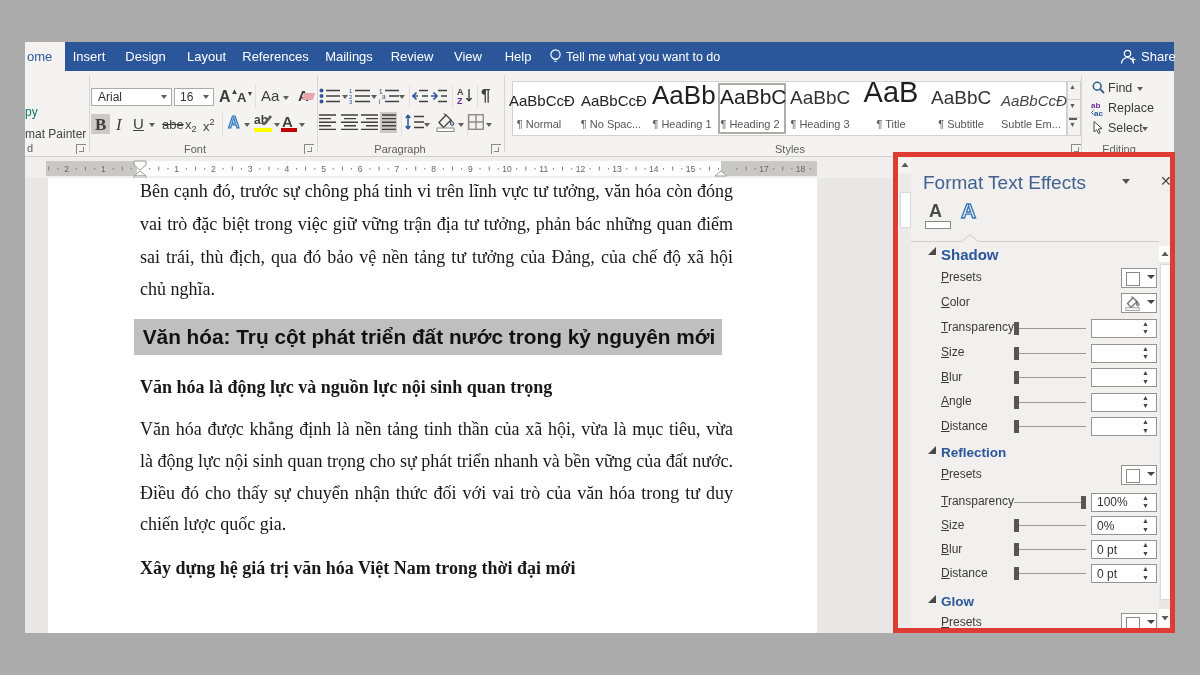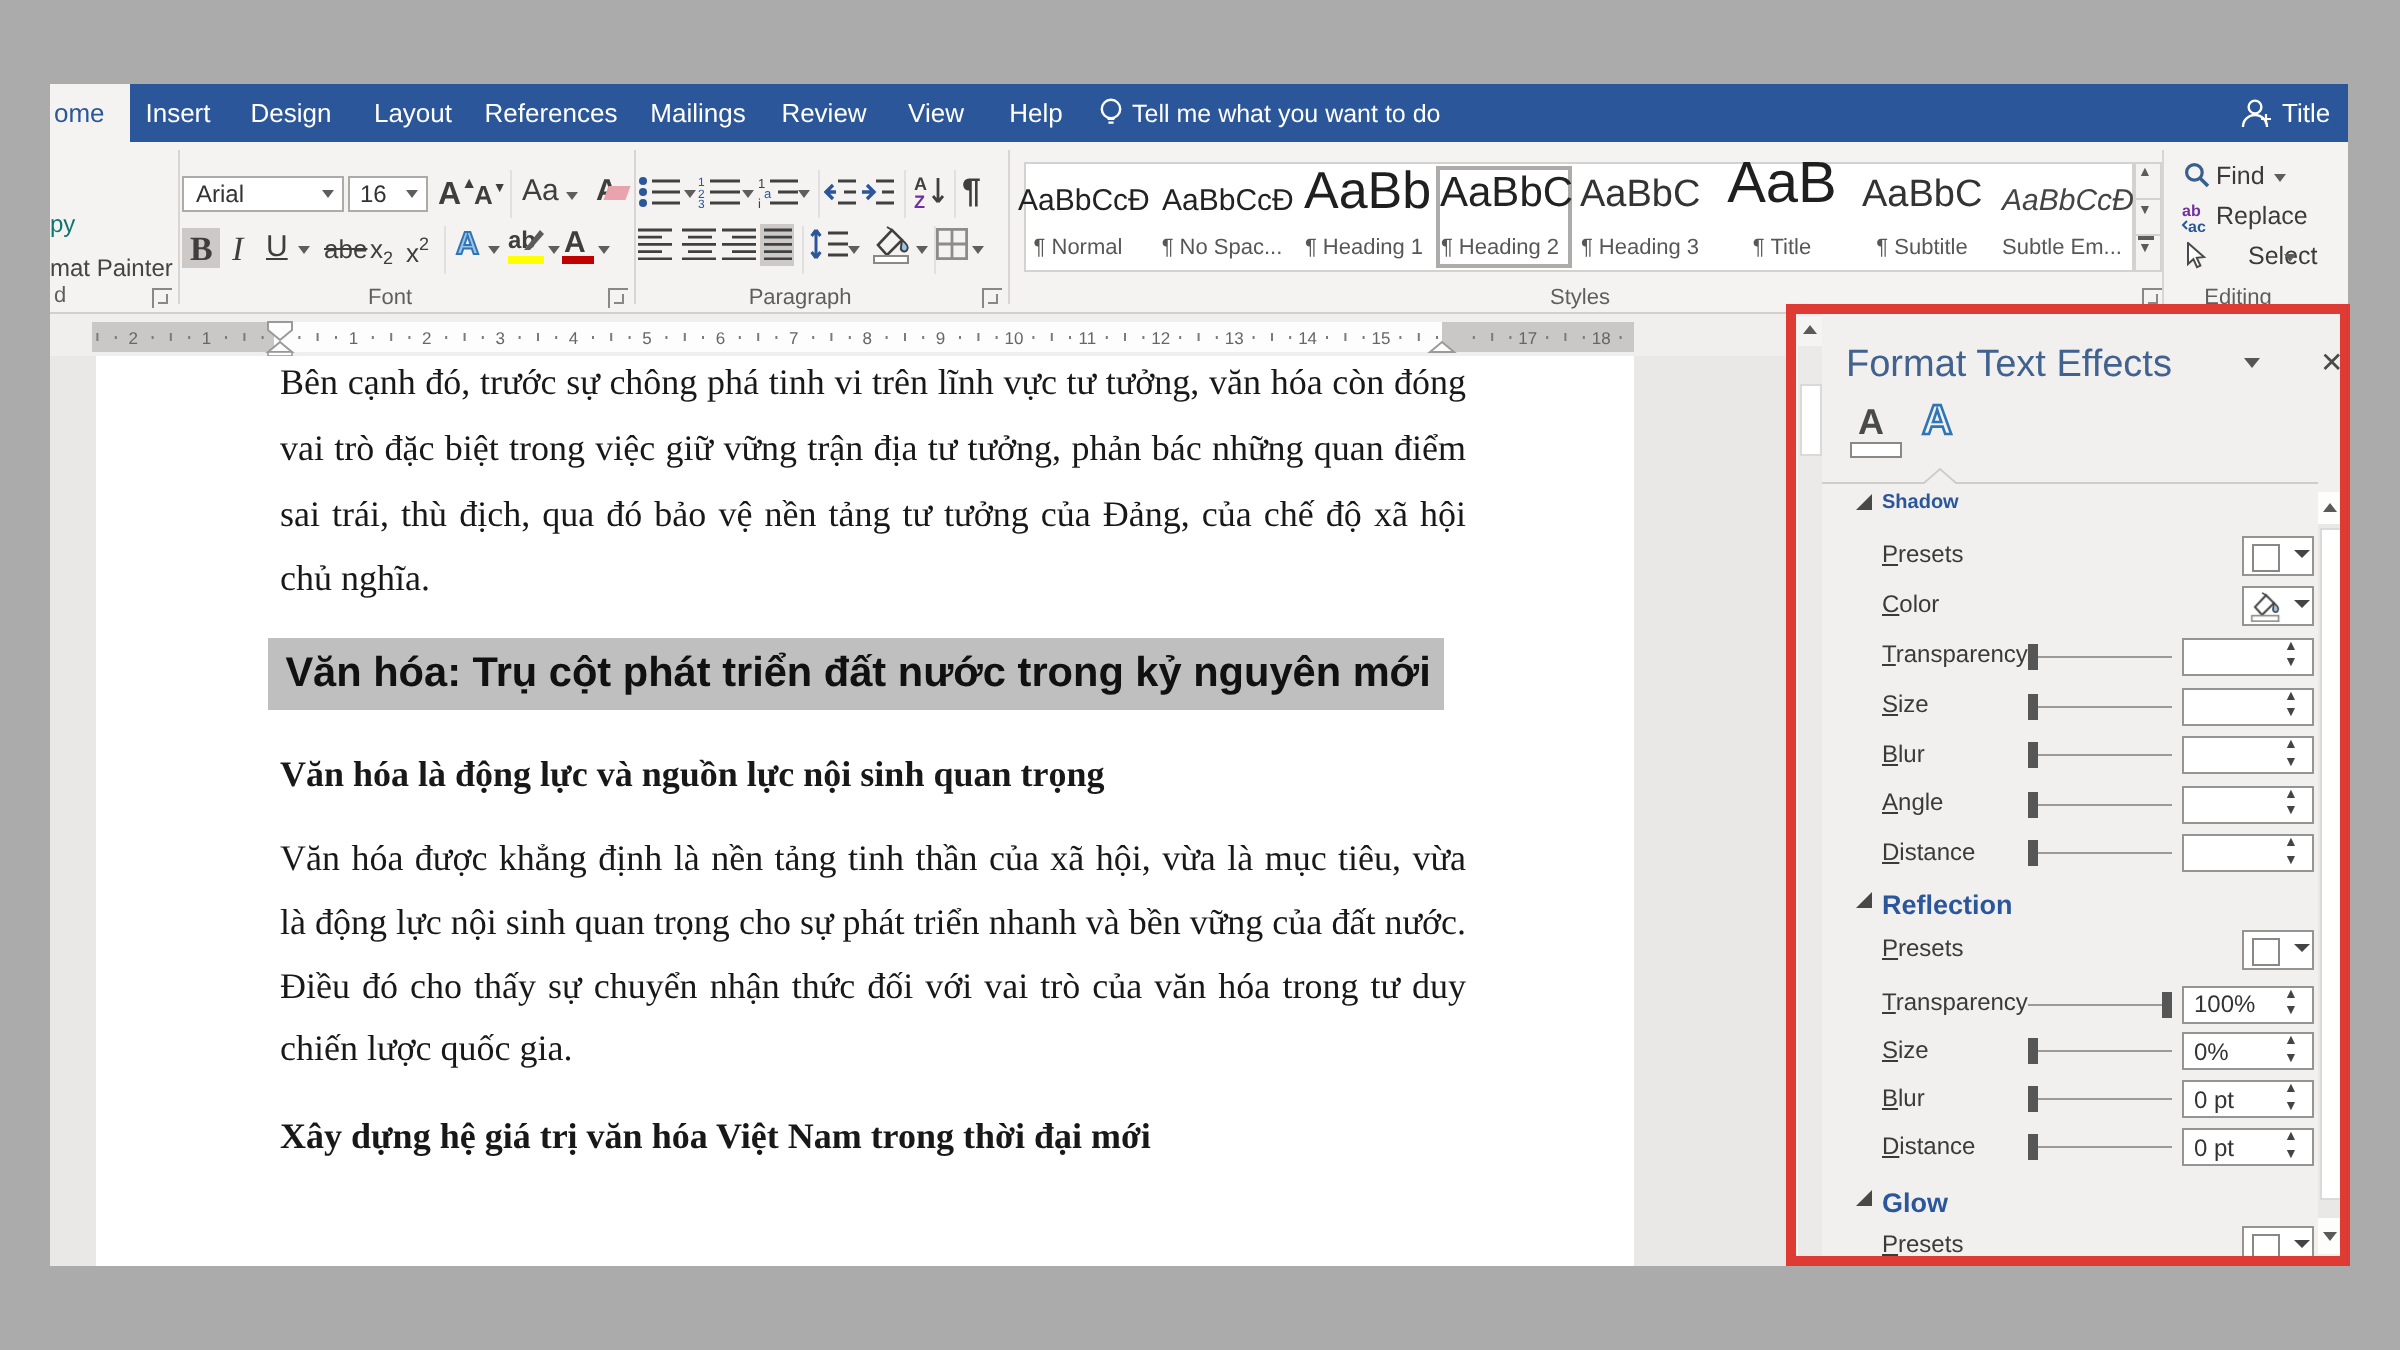--- a/index.html
+++ b/index.html
@@ -57,21 +57,21 @@
   <svg class="abs" style="left:524px;top:7px;" width="13" height="15" viewBox="0 0 13 15">
       <circle cx="6.5" cy="5.5" r="4.6" fill="none" stroke="#fff" stroke-width="1.2"></circle>
       <path d="M4.8 10.5h3.4M5.2 12.3h2.6" stroke="#fff" stroke-width="1.1" fill="none"></path>
     </svg>
   <div class="tab" style="left:541px;font-size:12.5px;">Tell me what you want to do</div>
   <svg class="abs" style="left:1095px;top:6px;" width="17" height="17" viewBox="0 0 17 17">
       <circle cx="7.5" cy="5.5" r="3.2" fill="none" stroke="#fff" stroke-width="1.2"></circle>
       <path d="M1.5 15.5c0-3.4 2.7-6 6-6s6 2.6 6 6" fill="none" stroke="#fff" stroke-width="1.2"></path>
       <path d="M10.5 11.5h5M13 9v5" stroke="#fff" stroke-width="1.1"></path>
     </svg>
-  <div class="tab" style="left:1116px;">Title</div>
+  <div class="tab" style="left:1116px;">Share</div>
 </div>
 <div id="ribbon">
 
   <div class="abs" style="left:0px;top:34px;font-size:12px;color:#0f766e;">py</div>
   <div class="abs" style="left:0px;top:56px;font-size:12px;color:#444;">mat Painter</div>
   <div class="abs" style="left:2px;top:71px;font-size:11px;color:#605e5c;">d</div>
   <div class="launcher" style="left:51px;top:73px;"></div>
   <div class="gsep" style="left:64px;top:4px;height:77px;"></div>
 
   <div class="combo" style="left:66px;top:17px;width:81px;height:18px;line-height:16px;padding-left:6px;">Arial</div>
@@ -222,21 +222,21 @@
   <div class="dda" style="left:1112px;top:16px;"></div>
   <svg class="abs" style="left:1065px;top:30px;" width="16" height="15" viewBox="0 0 16 15">
       <text x="1" y="7" font-size="8" font-weight="bold" fill="#7030a0">ab</text>
       <text x="4" y="15" font-size="8" font-weight="bold" fill="#2b579a">ac</text>
       <path d="M3.5 9.5l-2 2 2 2" stroke="#2b579a" stroke-width="1" fill="none"></path>
     </svg>
   <div class="abs etext" style="left:1083px;top:30px;">Replace</div>
   <svg class="abs" style="left:1068px;top:50px;" width="11" height="14" viewBox="0 0 11 14">
       <path d="M1 0.5v10.5l2.7-2.4 1.8 4 1.7-0.8-1.8-3.9 3.6-0.4z" fill="#fff" stroke="#4a4a4a" stroke-width="1"></path>
     </svg>
-  <div class="abs etext" style="left:1083px;top:50px;margin-left:16px;">Select</div>
+  <div class="abs etext" style="left:1083px;top:50px;">Select</div>
   <div class="dda" style="left:1117px;top:56px;"></div>
   <div class="glabel" style="left:1054px;width:80px;">Editing</div>
 </div>
 <div id="rulerrow">
     <svg width="868" height="21" style="position:absolute;left:0;top:0;">
       <rect x="21" y="4" width="771" height="15" fill="#fdfdfd"></rect>
       <rect x="21" y="4" width="91" height="15" fill="#c9c8c6"></rect>
       <rect x="696" y="4" width="96" height="15" fill="#c9c8c6"></rect>
       <rect x="23.2" y="9.5" width="1" height="4" fill="#7b7b7b"></rect>
       <rect x="32.4" y="11" width="1" height="1.5" fill="#7b7b7b"></rect>
@@ -354,21 +354,21 @@
     <div class="abs" style="left:249px;top:16px;font-size:14px;color:#4a4a4a;">✕</div>
     <div class="abs" style="left:18px;top:44px;font-size:18px;font-weight:bold;color:#4a4a4a;">A</div>
     <div class="abs" style="left:14px;top:64px;width:24px;height:6px;background:#fff;border:1px solid #8a8886;"></div>
     <div class="abs" style="left:50px;top:42px;font-size:21px;font-weight:bold;color:transparent;-webkit-text-stroke:1.3px #2e75b5;">A</div>
     <svg class="abs" style="left:0;top:76px;" width="248" height="10">
       <path d="M0 8.5H51l8-7 8 7H248" fill="none" stroke="#cfcdca" stroke-width="1"></path>
     </svg>
     <svg class="abs" style="left:17px;top:90px;" width="8" height="8" viewBox="0 0 8 8">
       <polygon points="8,0 8,8 0,8" fill="#4a4846"></polygon>
     </svg>
-    <div class="abs" style="left:30px;top:89px;font-size:10px;font-weight:bold;color:#2b579a;">Shadow</div>
+    <div class="abs" style="left:30px;top:89px;font-size:15px;font-weight:bold;color:#2b579a;">Shadow</div>
     <div class="abs plabel" style="left:30px;top:113px;"><u>P</u>resets</div>
     <div class="abs ddbtn" style="top:111px;">
       <div style="position:absolute;left:4px;top:3px;width:12px;height:12px;background:#fff;border:1px solid #8a8886;"></div>
       <span style="position:absolute;left:25px;top:6px;width:0;height:0;border-left:4px solid transparent;border-right:4px solid transparent;border-top:4.5px solid #444;"></span>
     </div>
     <div class="abs plabel" style="left:30px;top:138px;"><u>C</u>olor</div>
     <div class="abs ddbtn" style="top:136px;">
       <svg style="position:absolute;left:3px;top:2px;" width="16" height="15" viewBox="0 0 20 19">
         <path d="M3 9.5L10 2l5 5-7.5 7.5z" fill="none" stroke="#404040" stroke-width="1.3"></path>
         <path d="M10 2l-2.5-1.5M15 7c2 1.5 3.5 3.5 2.5 5s-3.5.5-3-1.5z" fill="#9dc3e6" stroke="#404040" stroke-width="1"></path>

